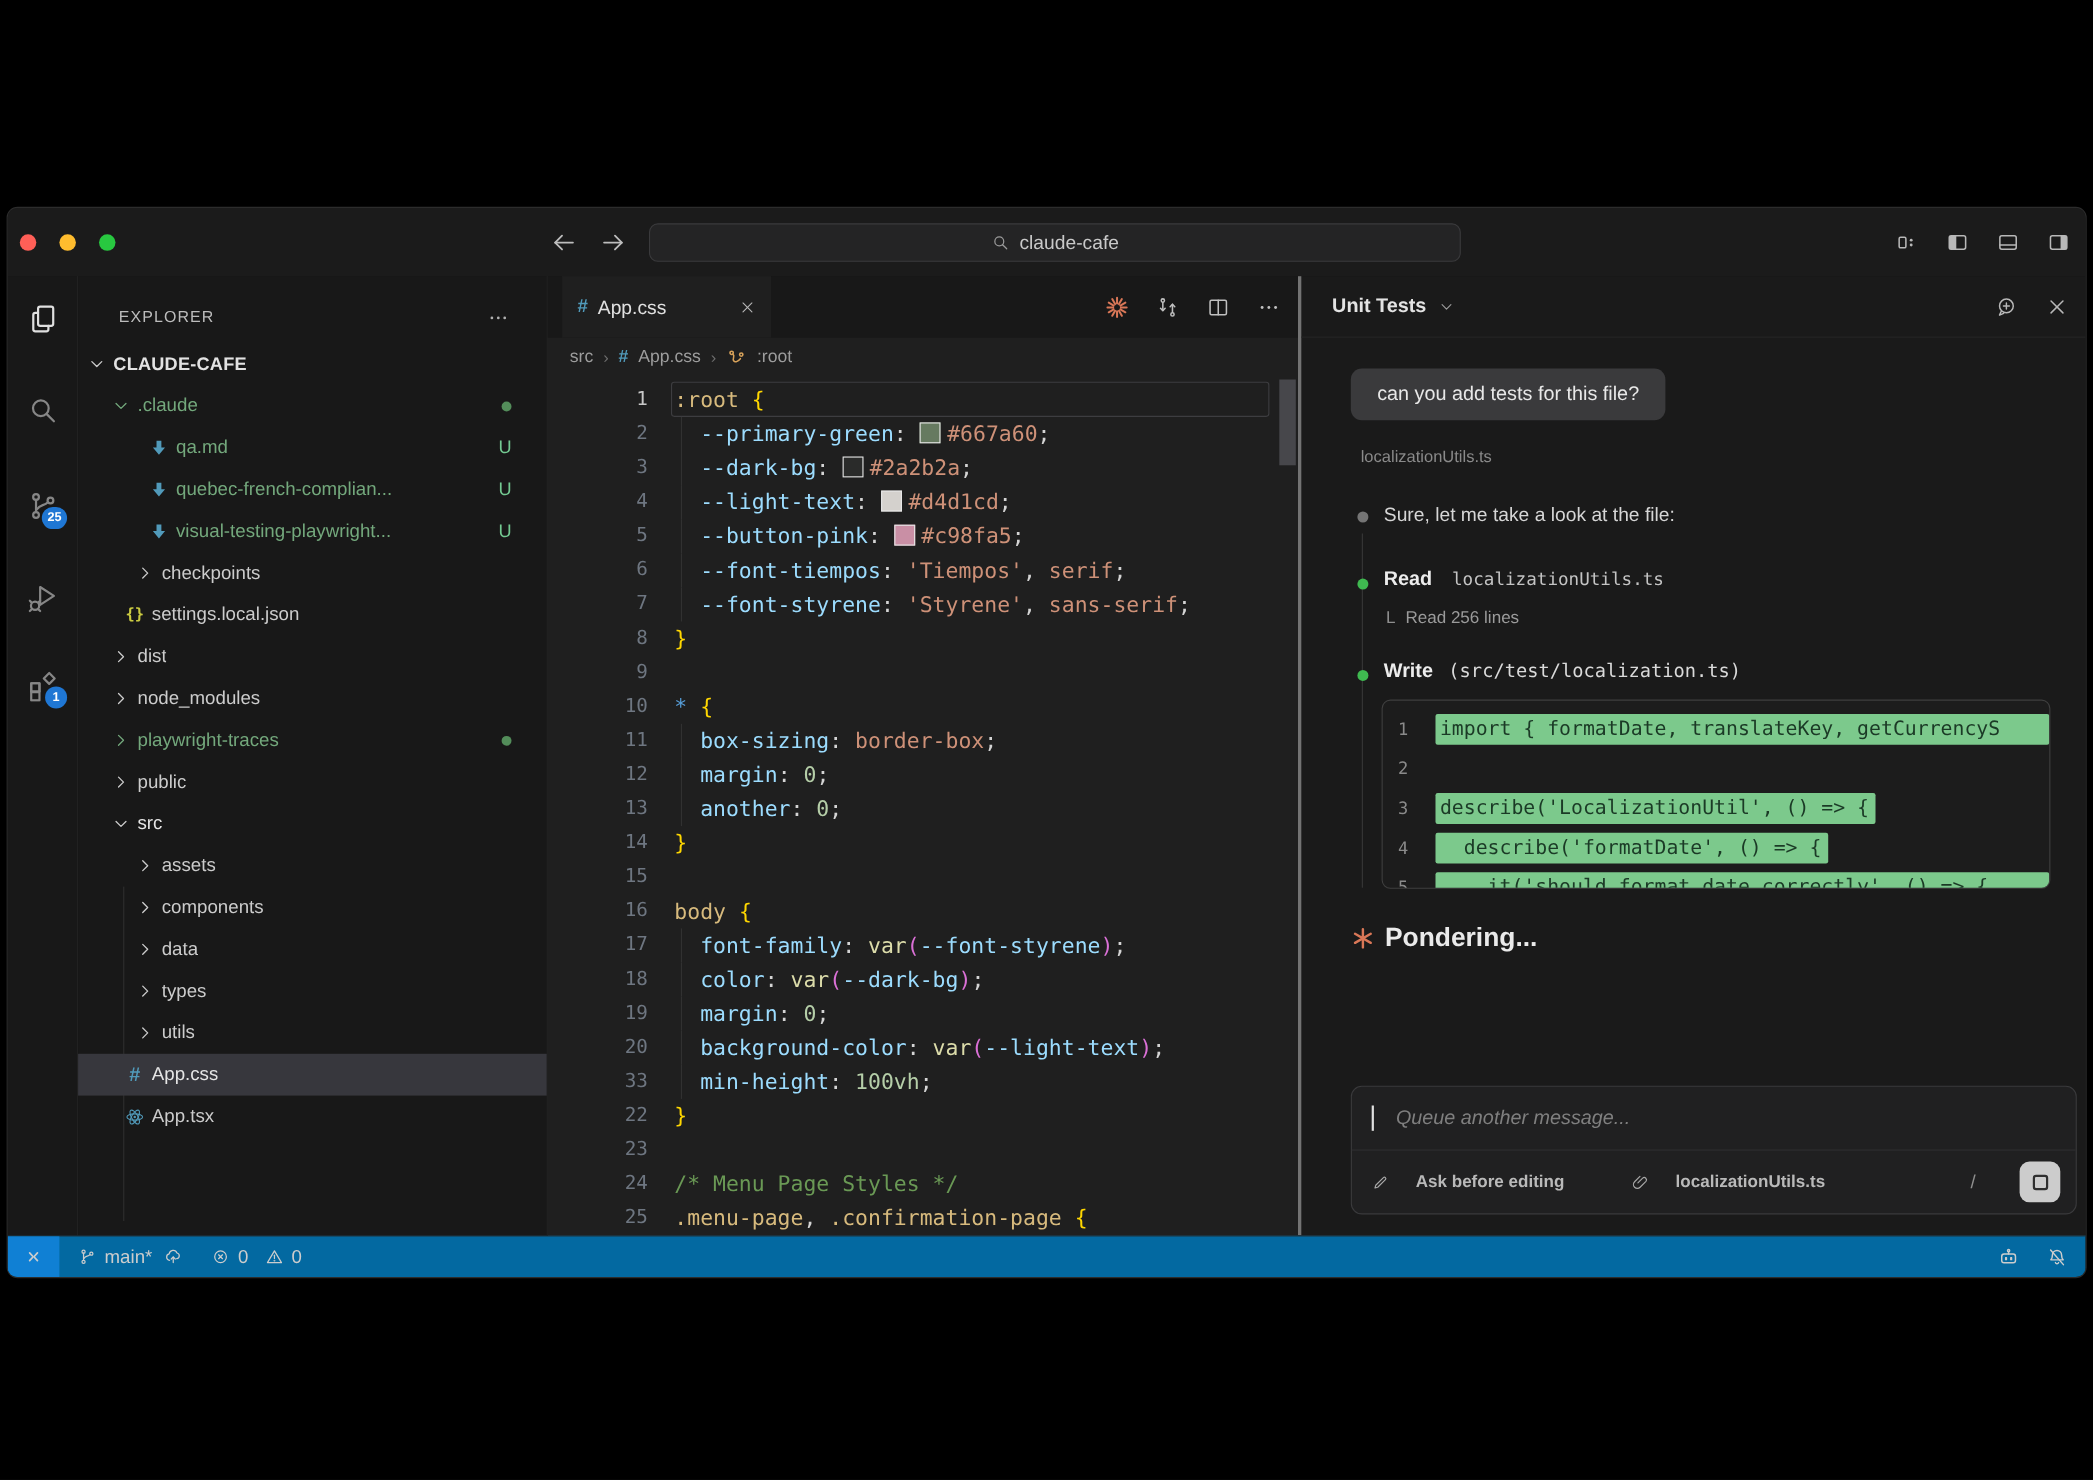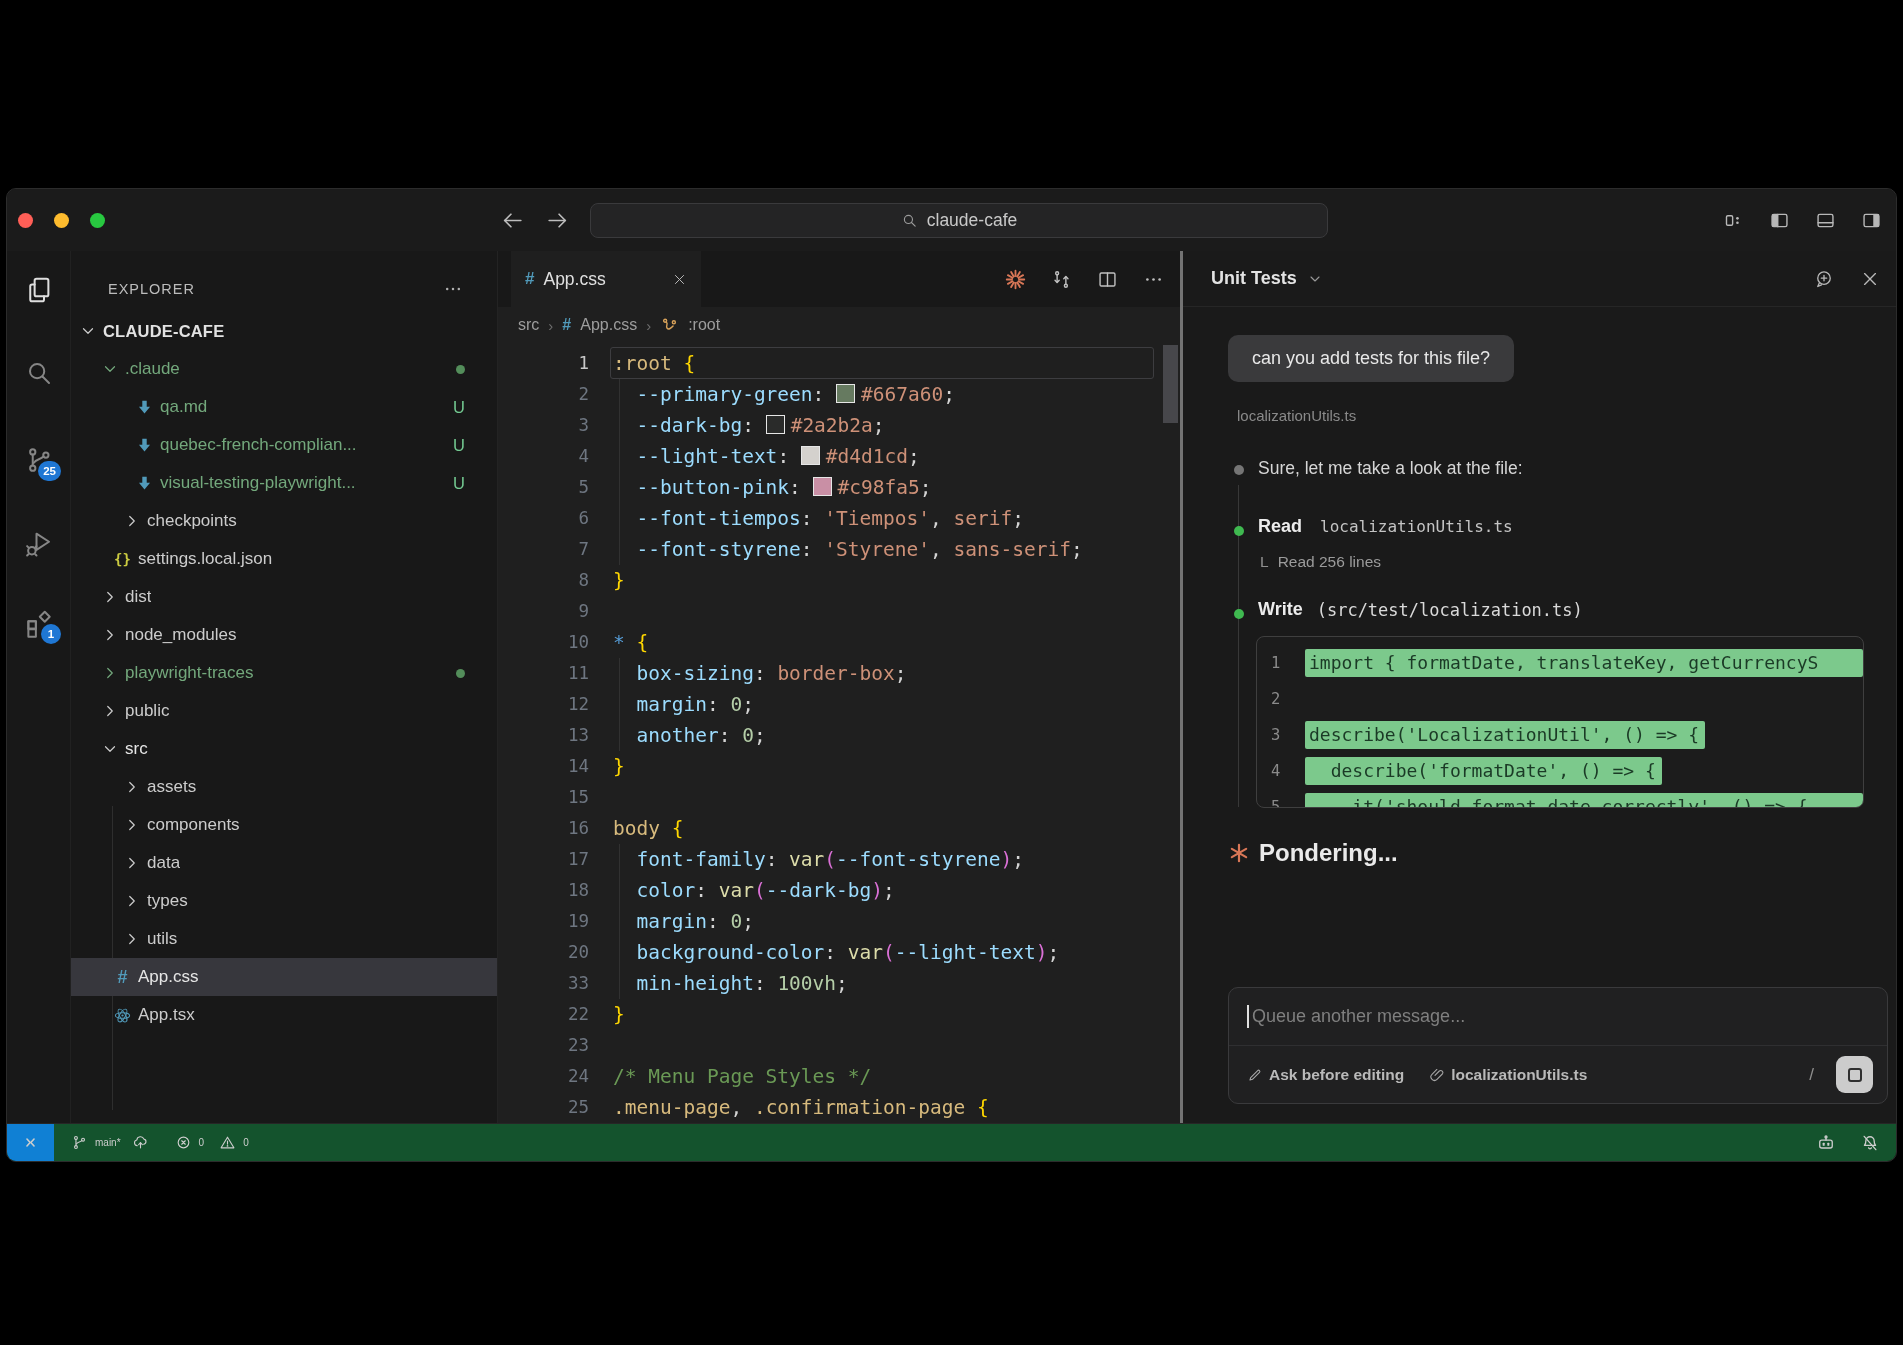--- a/index.html
+++ b/index.html
@@ -133,34 +133,34 @@
     line-height:28px; background:#7cc98c; color:#1b3a26; border-radius:2px; padding:0 6px 0 4px; }
   .drow .bh.full { flex:1; }
   .ponder { position:absolute; left:45px; top:532px; display:flex; align-items:center; gap:9px; }
   .ponder .ic { width:22px; height:22px; color:#d97757; }
   .pondertxt { color:#eaeaea; font-size:24px; font-weight:600; }
   .inputbox { position:absolute; left:45px; right:8px; bottom:19px; height:117px;
     background:#202021; border:1px solid #3a3a3c; border-radius:10px; display:flex;
     flex-direction:column; }
   .inrow1 { height:57px; display:flex; align-items:center; padding:0 18px; }
   .caret { width:2px; height:23px; background:#e0e0e0; }
-  .phtext { color:#7f7f7f; font-size:18px; margin-left:3px; }
+  .phtext { color:#7f7f7f; font-size:18px; margin-left:20px;font-style:italic; }
   .indiv { border-top:1px solid #2f2f31; }
-  .inrow2 { flex:1; display:flex; align-items:center; padding:0 14px 0 18px; gap:6px; }
+  .inrow2 { flex:1; display:flex; align-items:center; padding:0 14px 0 18px; gap:24px; }
   .inrow2 .ic { width:16px; height:16px; color:#a8a8a8; }
   .intag { color:#b9b9b9; font-size:15.5px; font-weight:600; }
   .slash { color:#8f8f8f; font-size:17px; margin-right:16px; }
   .stopbtn { width:37px; height:37px; background:#cccccc; border-radius:9px; display:flex;
     align-items:center; justify-content:center; }
   .stopbtn .sq { width:14px; height:14px; border:2.5px solid #2f2f2f; border-radius:3px; }
   .gap22 { width:13px; }
 
   
-  .statusbar { height:38px; flex:none; background:#14532d; border-top:1px solid #262626;
-    display:flex; align-items:center; color:#cdcdcd; font-size:10px; }
+  .statusbar { height:38px; flex:none; background:#0369a1; border-top:1px solid #262626;
+    display:flex; align-items:center; color:#cdcdcd; font-size:17px; }
   .remotebox { width:47px; height:100%; background:#1080d4; display:flex; align-items:center;
     justify-content:center; color:#fff; flex:none; }
   .remotebox .ic { width:18px; height:18px; }
   .sbgroup { display:flex; align-items:center; gap:7px; }
   .statusbar .ic { width:17px; height:17px; color:#cdcdcd; }
   .sbright { margin-left:auto; display:flex; align-items:center; gap:24px; padding-right:16px; }
   .sbright .ic { width:20px; height:20px; }
 </style>
 </head>
 <body>

